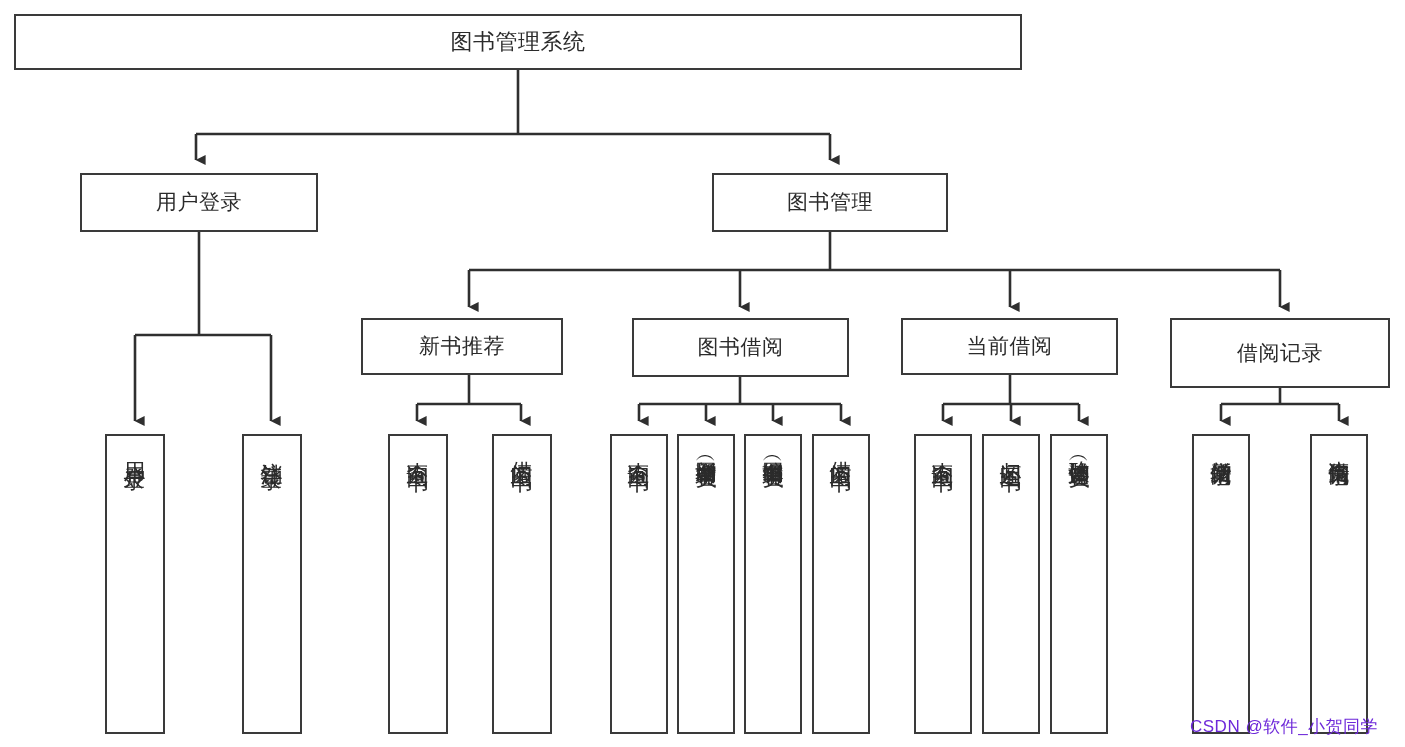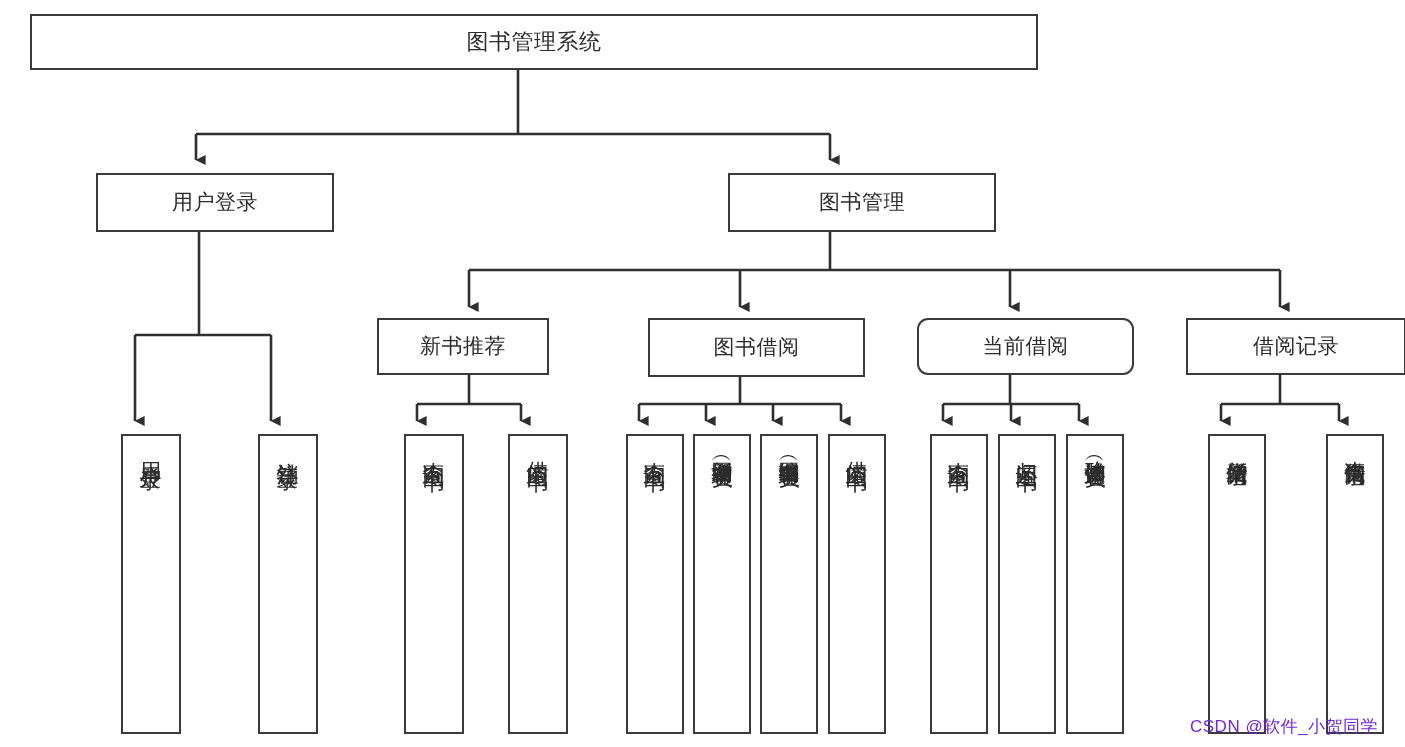--- a/index.html
+++ b/index.html
@@ -27,21 +27,20 @@
   .node {
     position: absolute;
     box-sizing: border-box;
     background: #ffffff;
     border: 2.5px solid #3a3a3a;
     display: flex;
     align-items: center;
     justify-content: center;
     color: #2b2b2b;
     z-index: 2;
-    margin-left: 16px;
   }
   .node .lbl {
     display: block;
     text-align: center;
     line-height: 1.18;
     letter-spacing: 0.5px;
   }
   
   .node.h .lbl {
     font-size: 21px;
@@ -131,34 +130,34 @@
     </g>
   </svg>
 
   <div class="node h root" style="left:14px; top:14px; width:1008px; height:56px;">
     <span class="lbl">图书管理系统</span>
   </div>
 
   <div class="node h" style="left:80px; top:173px; width:238px; height:59px;">
     <span class="lbl">用户登录</span>
   </div>
-  <div class="node h" style="left:712px; top:173px; width:268px; height:59px;">
+  <div class="node h" style="left:712px; top:173px; width:236px; height:59px;">
     <span class="lbl">图书管理</span>
   </div>
 
-  <div class="node h" style="left:361px; top:318px; width:172px; height:57px;">
+  <div class="node h" style="left:361px; top:318px; width:202px; height:57px;">
     <span class="lbl">新书推荐</span>
   </div>
   <div class="node h" style="left:632px; top:318px; width:217px; height:59px;">
     <span class="lbl">图书借阅</span>
   </div>
-  <div class="node h" style="left:901px; top:318px; width:217px; height:57px;border-radius:11px;">
+  <div class="node h" style="left:901px; top:318px; width:217px; height:57px;">
     <span class="lbl">当前借阅</span>
   </div>
-  <div class="node h" style="left:1170px; top:318px; width:220px; height:57px;">
+  <div class="node h" style="left:1170px; top:318px; width:220px; height:70px;">
     <span class="lbl">借阅记录</span>
   </div>
 
   <div class="node v" style="left:105px; top:434px; width:60px; height:300px;">
     <span class="lbl">用户登录</span>
   </div>
   <div class="node v" style="left:242px; top:434px; width:60px; height:300px;">
     <span class="lbl">注销登录</span>
   </div>
 

